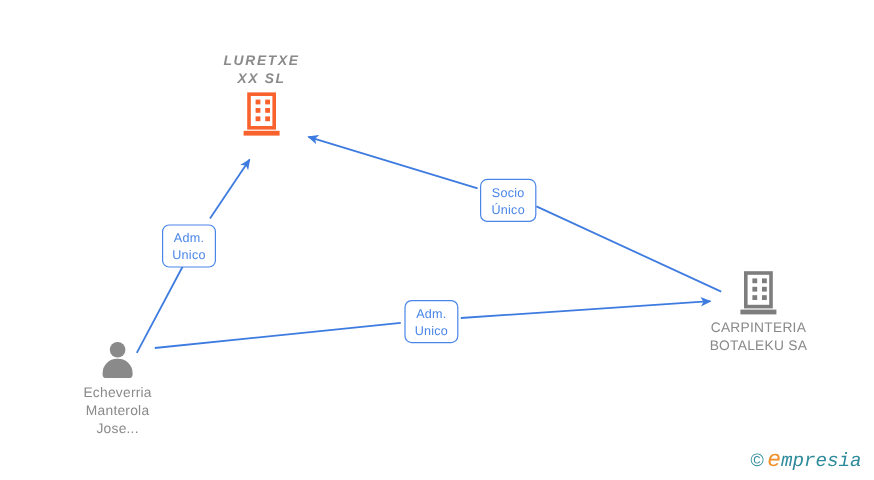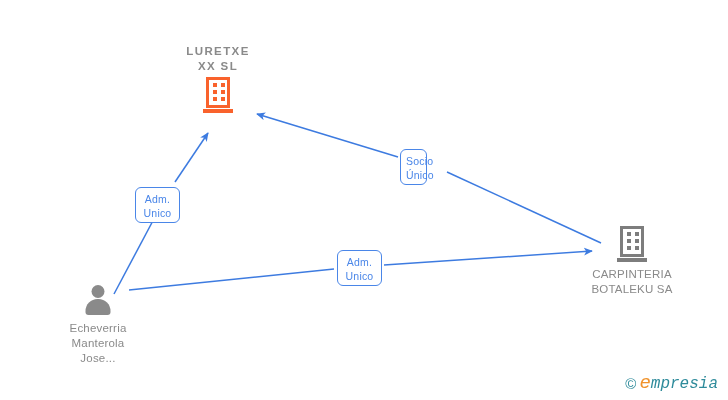--- a/index.html
+++ b/index.html
@@ -174,21 +174,21 @@
     <line x1="114" y1="294" x2="156" y2="215" stroke="#3d7be0" stroke-width="1.5"></line>
     <line x1="175" y1="182" x2="208" y2="133" stroke="#3d7be0" stroke-width="1.5" marker-end="url(#arrow)"></line>
 
     <line x1="398" y1="157" x2="257" y2="114" stroke="#3d7be0" stroke-width="1.5" marker-end="url(#arrow)"></line>
     <line x1="447" y1="172" x2="601" y2="243" stroke="#3d7be0" stroke-width="1.5"></line>
 
     <line x1="129" y1="290" x2="334" y2="269" stroke="#3d7be0" stroke-width="1.5"></line>
     <line x1="384" y1="265" x2="592" y2="251" stroke="#3d7be0" stroke-width="1.5" marker-end="url(#arrow)"></line>
   </svg>
 
-  <div class="node node-company" style="left:143px; top:44px;">
+  <div class="node node-company" style="left:143px; top:44px;font-style:italic;">
     <div class="node-label node-label-above">LURETXE
 XX  SL</div>
     <div class="bld orange">
       <div class="body"></div>
       <div class="win" style="left:10px; top:6px;"></div>
       <div class="win" style="left:18px; top:6px;"></div>
       <div class="win" style="left:10px; top:13px;"></div>
       <div class="win" style="left:18px; top:13px;"></div>
       <div class="win" style="left:10px; top:20px;"></div>
       <div class="win" style="left:18px; top:20px;"></div>
@@ -217,21 +217,21 @@
       <div class="win" style="left:18px; top:20px;"></div>
       <div class="base"></div>
     </div>
     <div class="node-label node-label-below" style="font-weight:normal; letter-spacing:0.2px;">CARPINTERIA
 BOTALEKU SA</div>
   </div>
 
   <div class="edge-chip" style="left:135px; top:187px; width:45px; height:36px;">Adm.
 Unico</div>
 
-  <div class="edge-chip" style="left:400px; top:149px; width:27px; height:36px;">Socio
+  <div class="edge-chip" style="left:400px; top:149px; width:47px; height:36px;">Socio
 Único</div>
 
   <div class="edge-chip" style="left:337px; top:250px; width:45px; height:36px;">Adm.
 Unico</div>
 
   <div id="watermark">
     <span class="copy">©</span>
     <span class="brand"><span class="e">e</span><span>mpresia</span></span>
   </div>
 

